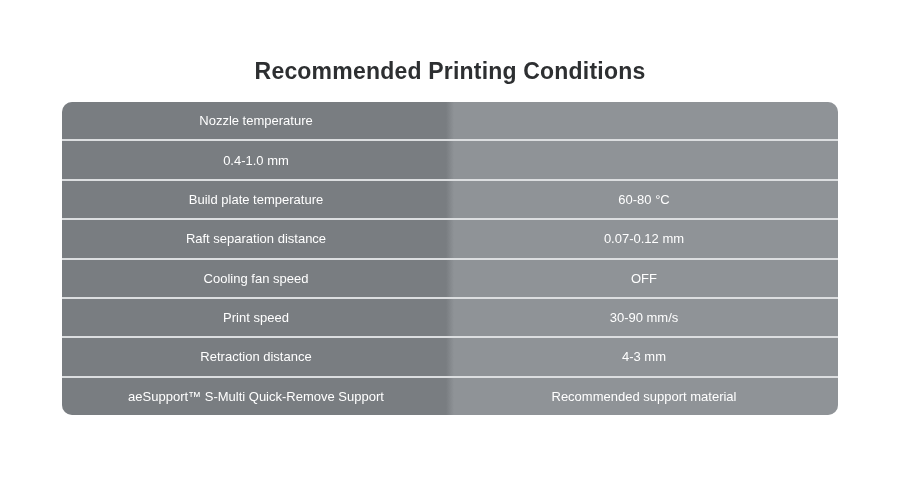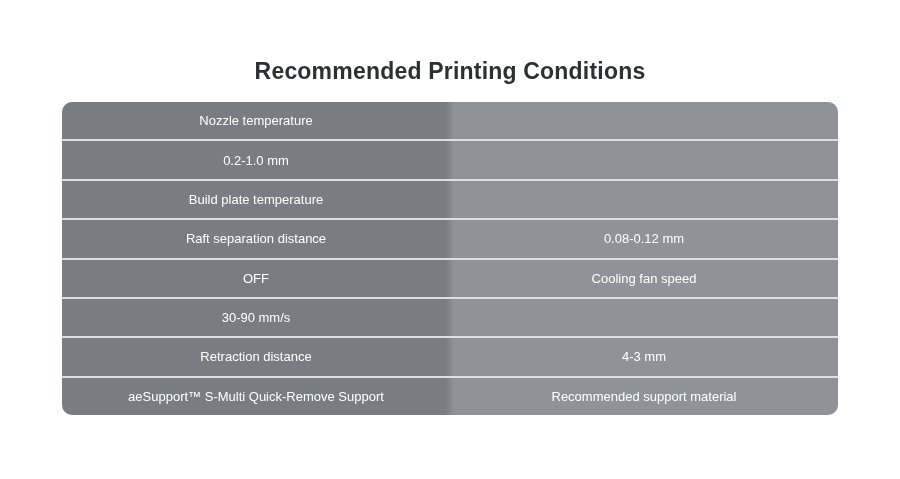--- a/index.html
+++ b/index.html
@@ -67,34 +67,36 @@
 <body>
 
 <div class="page">
   <div class="title">Recommended Printing Conditions</div>
 
   <div class="spec-table">
       <div class="row">
         <div class="cell label">Nozzle temperature</div>
       </div>
       <div class="row">
-        <div class="cell value">0.2-1.0 mm</div>
+        <div class="cell value">0.4-1.0 mm</div>
       </div>
       <div class="row">
         <div class="cell label">Build plate temperature</div>
+        <div class="cell value">60-80 °C</div>
       </div>
       <div class="row">
         <div class="cell label">Raft separation distance</div>
-        <div class="cell value">0.08-0.12 mm</div>
+        <div class="cell value">0.07-0.12 mm</div>
       </div>
       <div class="row">
+        <div class="cell label">Cooling fan speed</div>
         <div class="cell value">OFF</div>
-        <div class="cell label">Cooling fan speed</div>
       </div>
       <div class="row">
+        <div class="cell label">Print speed</div>
         <div class="cell value">30-90 mm/s</div>
       </div>
       <div class="row">
         <div class="cell label">Retraction distance</div>
         <div class="cell value">4-3 mm</div>
       </div>
       <div class="row">
         <div class="cell value">aeSupport™ S-Multi Quick-Remove Support</div>
         <div class="cell label">Recommended support material</div>
       </div>

